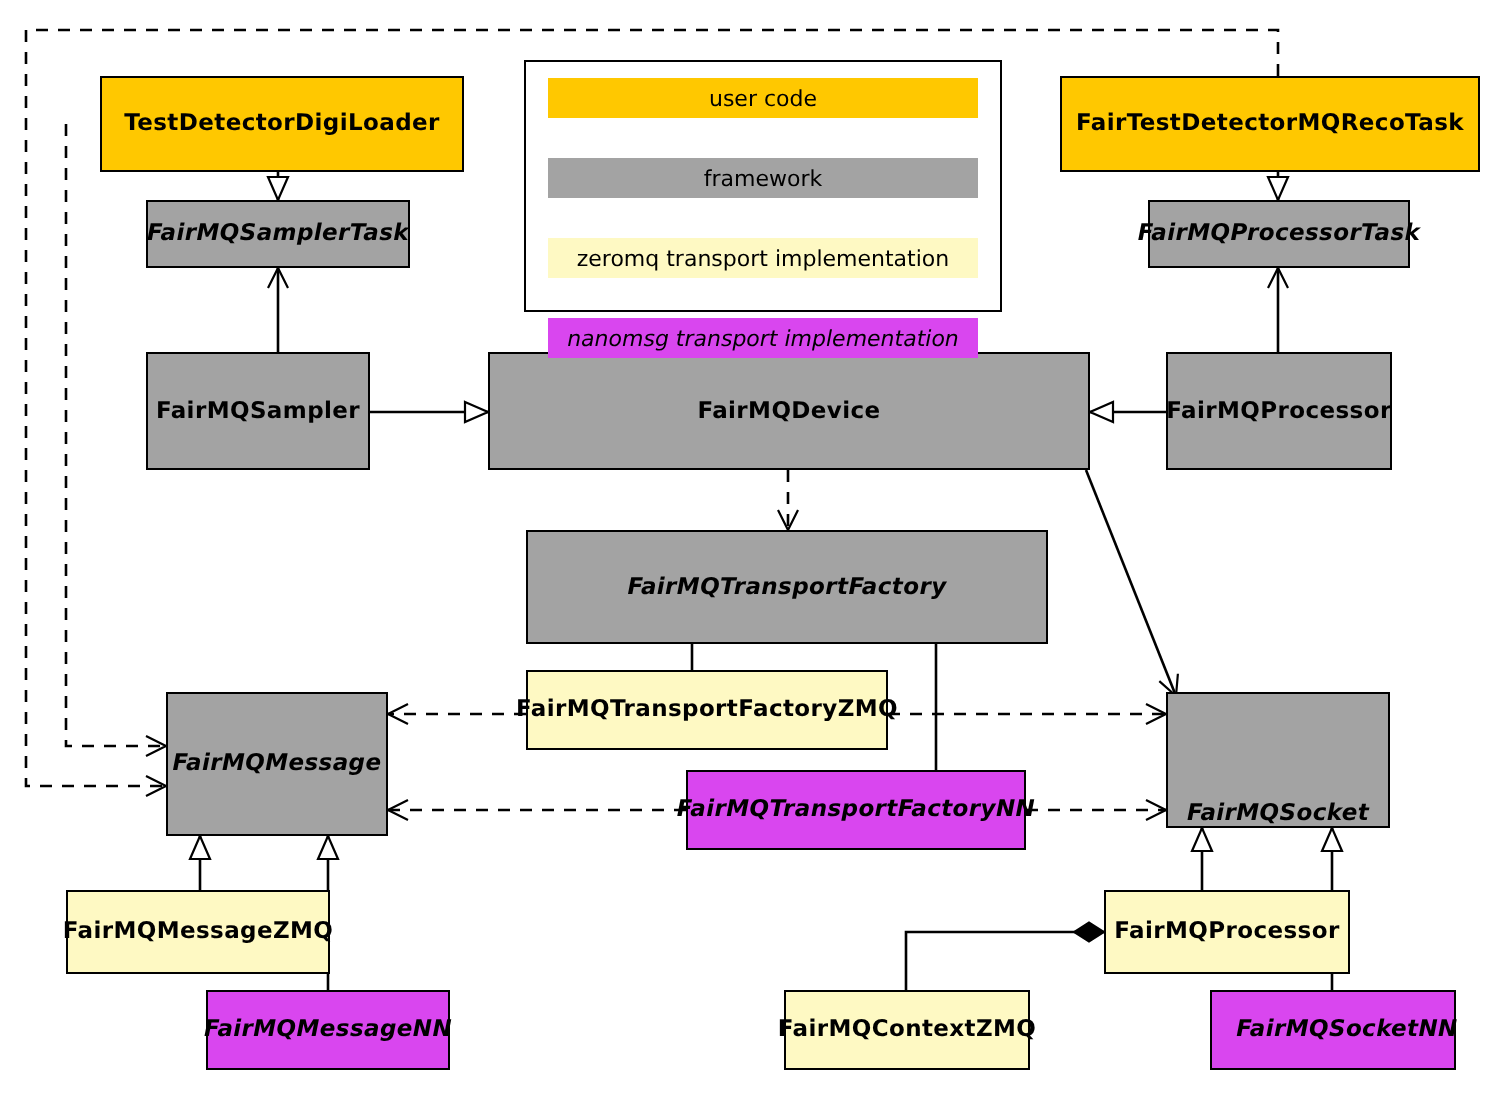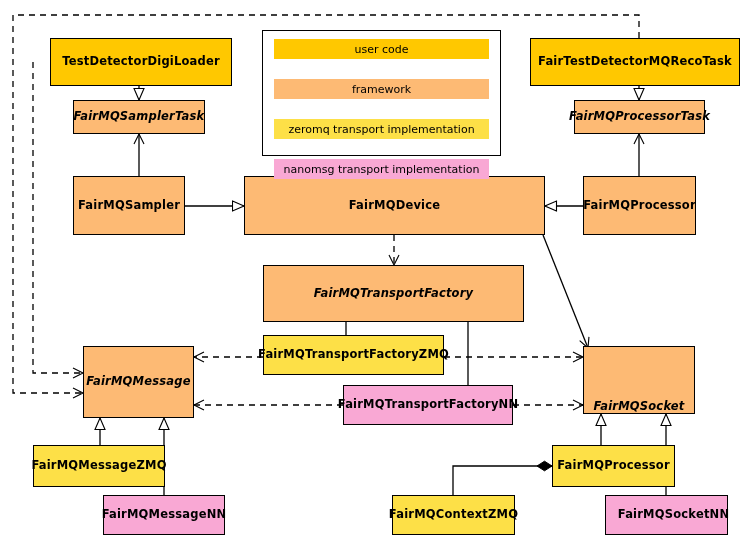--- a/index.html
+++ b/index.html
@@ -36,23 +36,23 @@
     font-weight: bold;
     color: #000000;
     line-height: 1.15;
     letter-spacing: 0.2px;
     z-index: 3;
   }
   .node.abstract {
     font-style: italic;
   }
   .fill-user    { background: #FFC800; }
-  .fill-fw      { background: #fdba74; }
-  .fill-zmq     { background: #fde047; }
-  .fill-nn      { background: #f9a8d4; }
+  .fill-fw      { background: #a3a3a3; }
+  .fill-zmq     { background: #fef9c3; }
+  .fill-nn      { background: #d946ef; font-style: italic; }
 
   #legend-box {
     position: absolute;
     box-sizing: border-box;
     left: 262px;
     top: 30px;
     width: 239px;
     height: 126px;
     border: 1px solid #000000;
     background: #ffffff;

